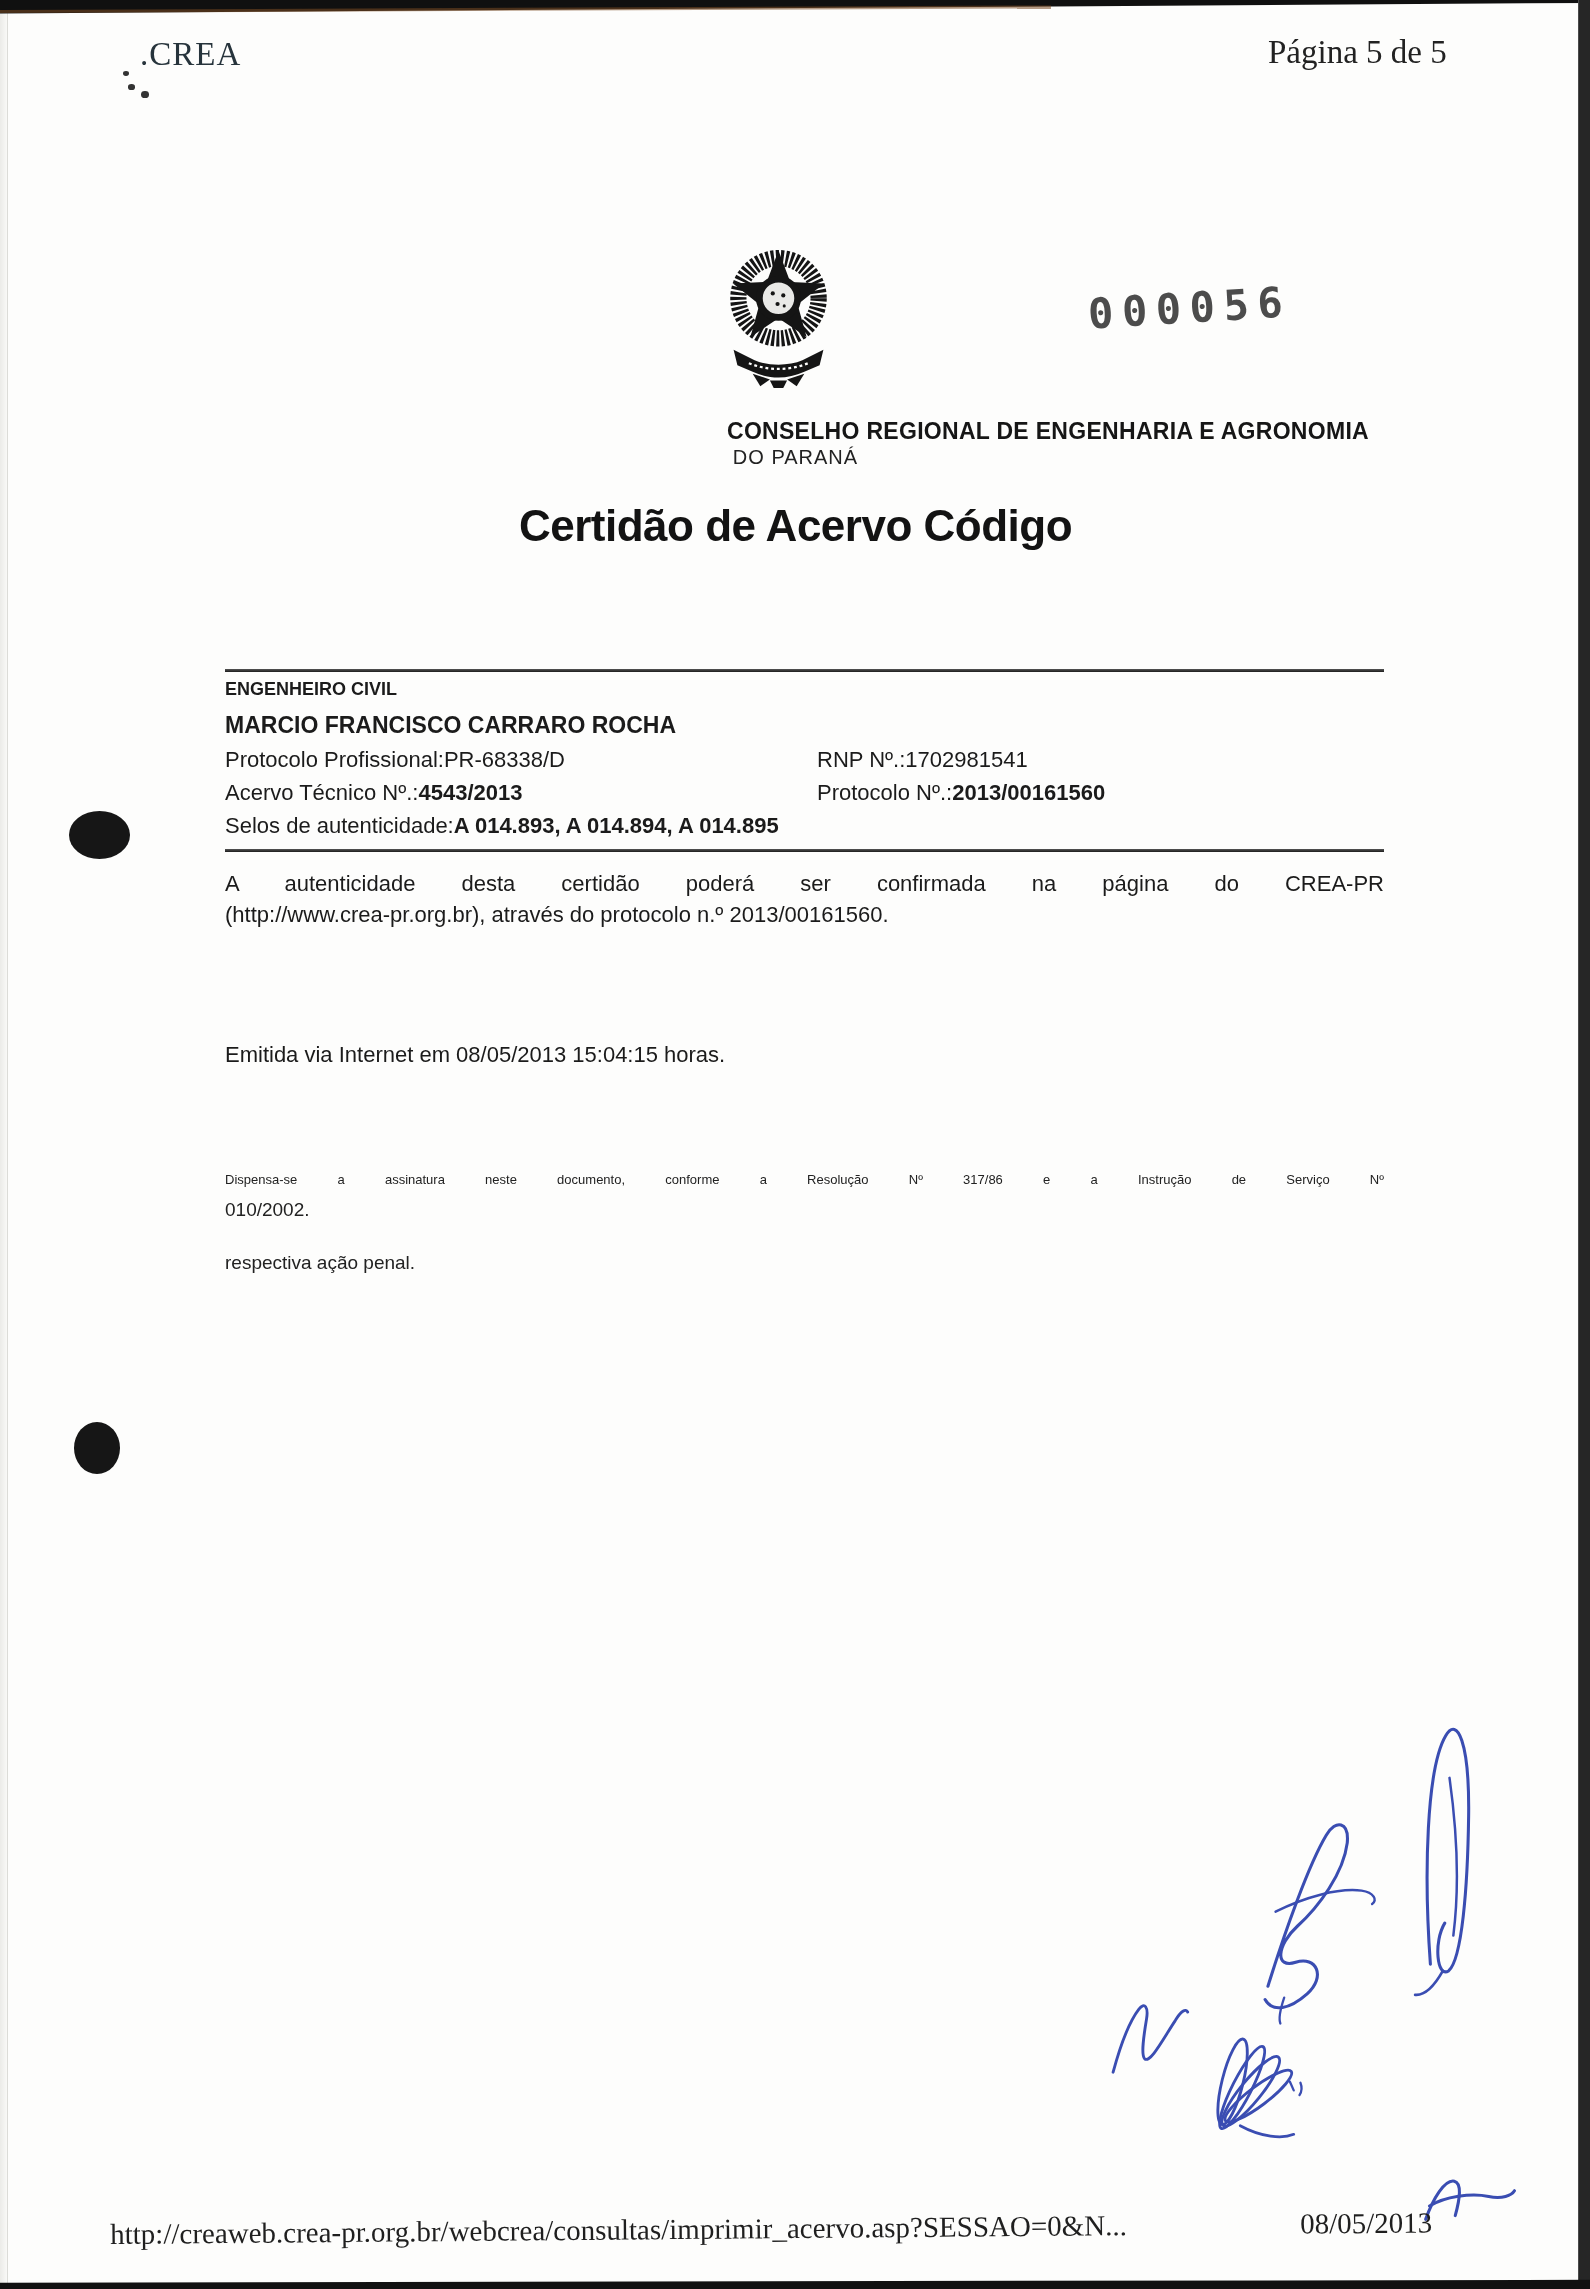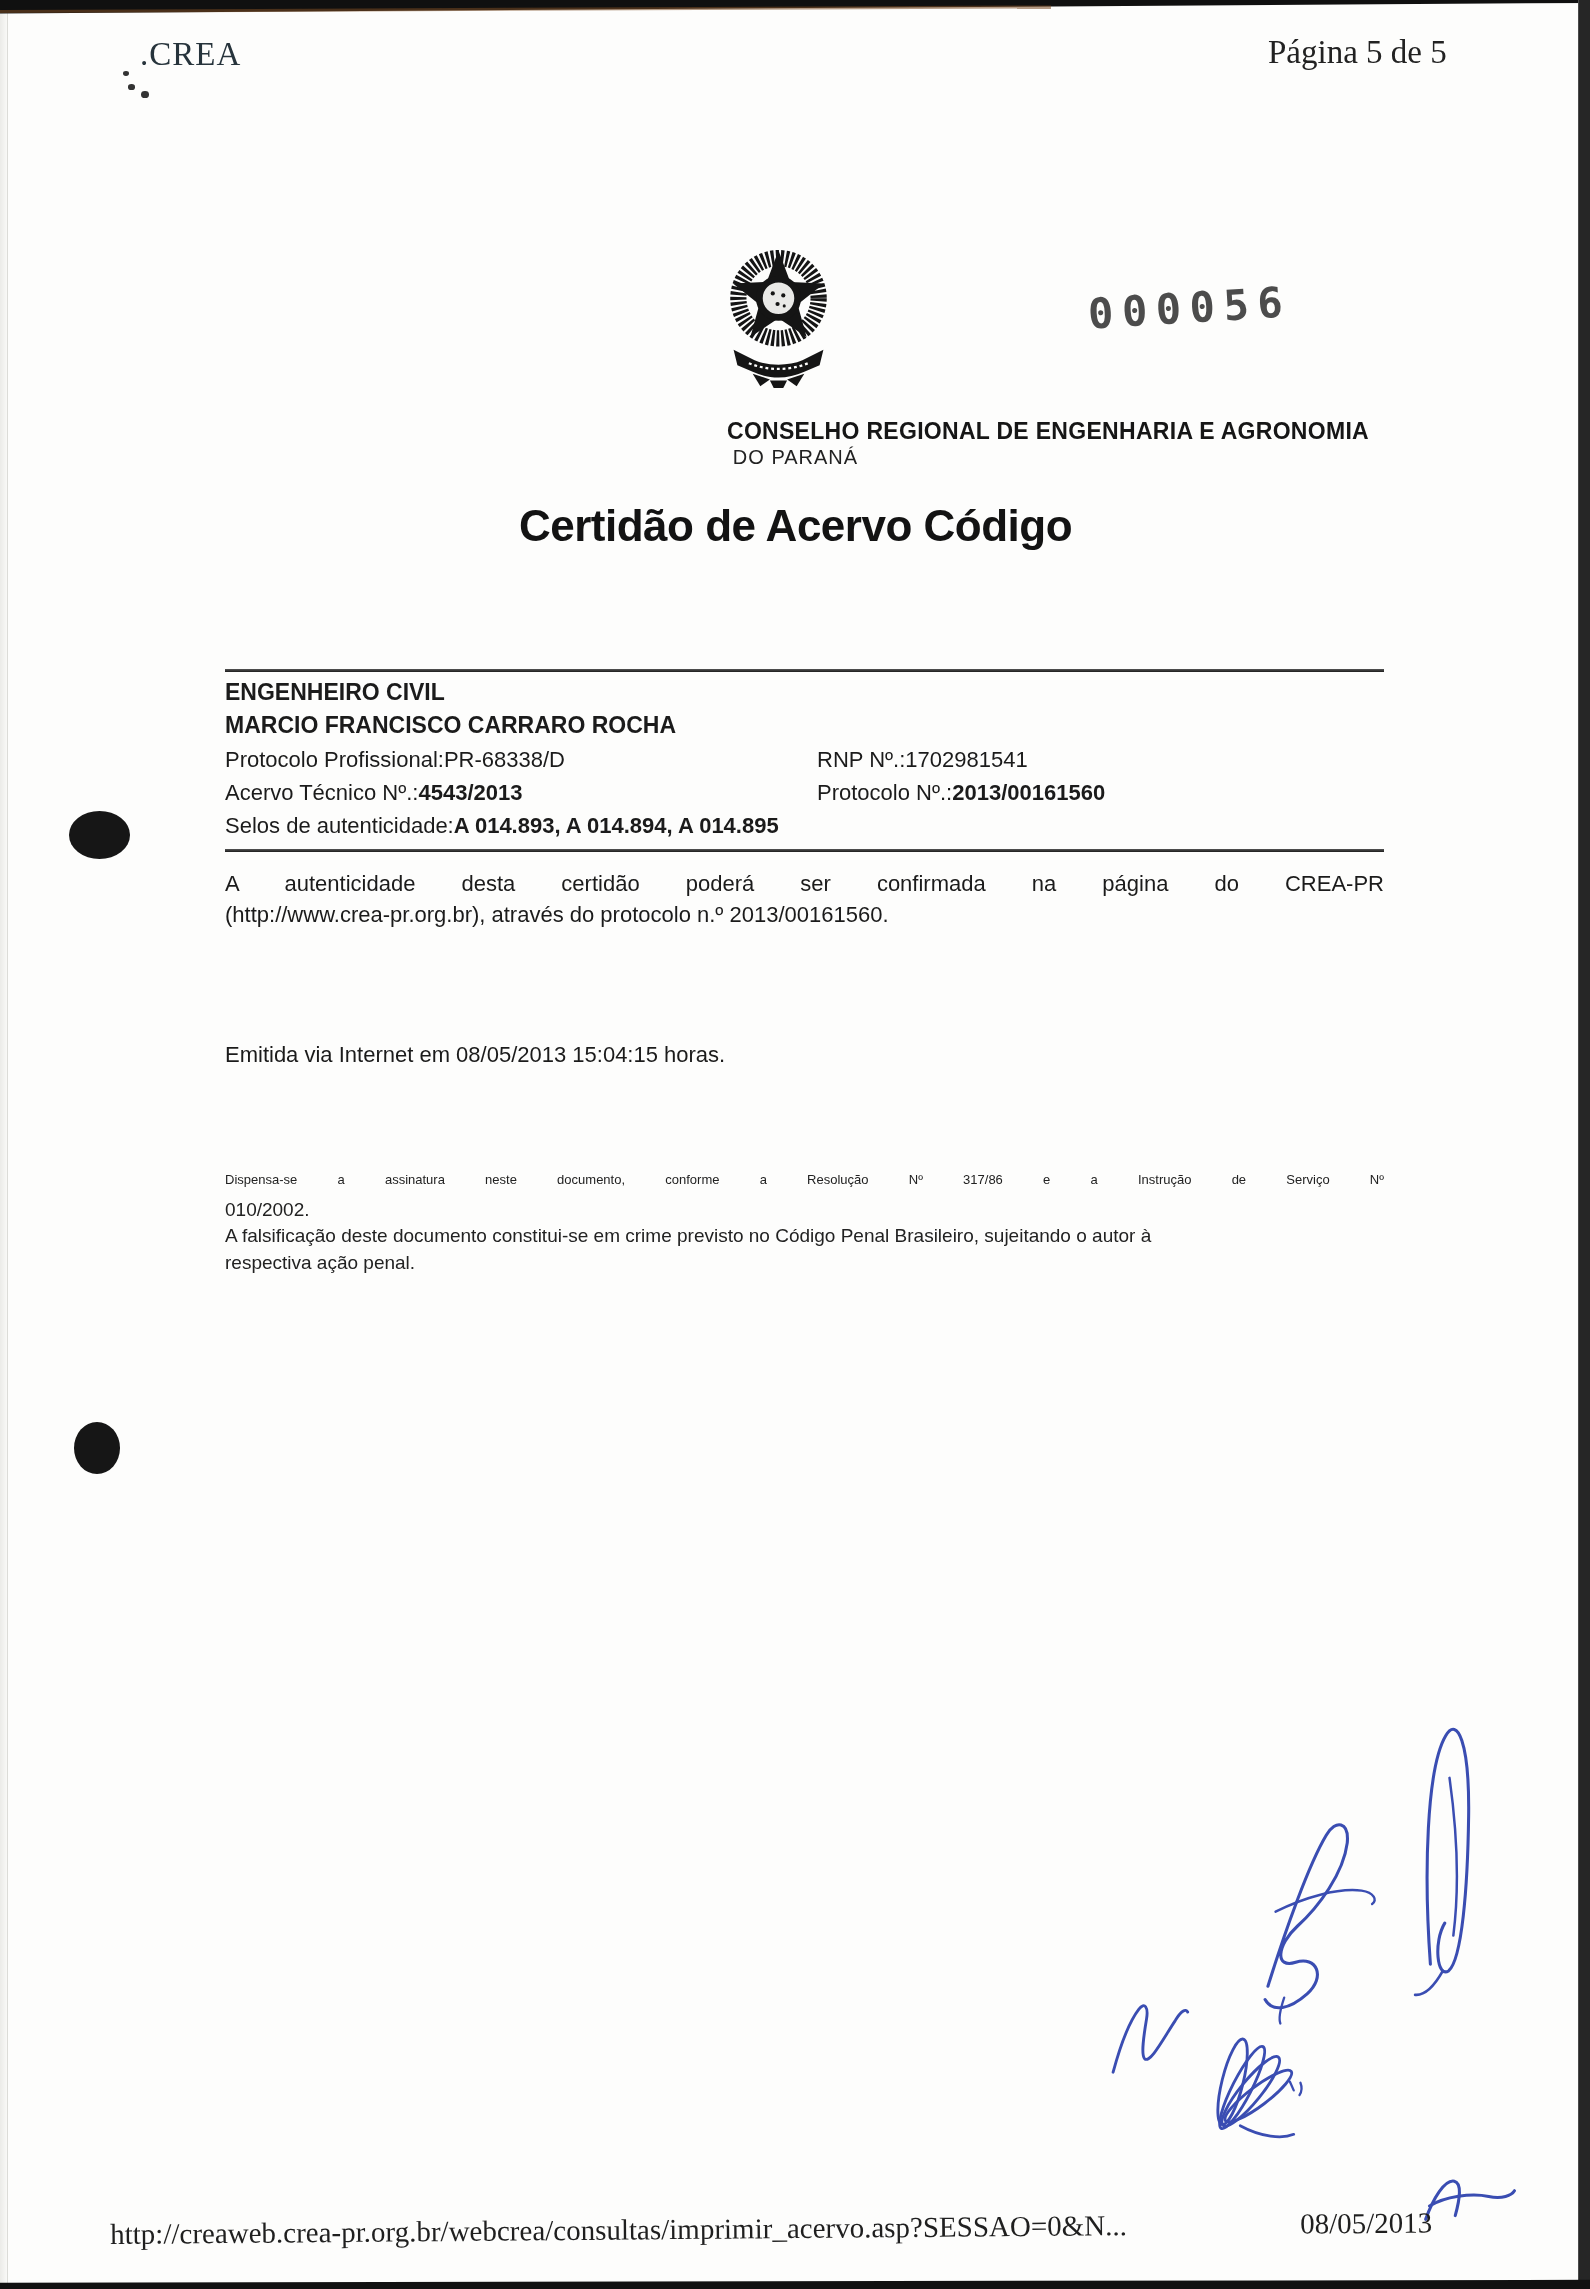--- a/index.html
+++ b/index.html
@@ -45,21 +45,21 @@
     font-size:20px;letter-spacing:1px;color:#222;}
   .doc-title{left:222px;top:501px;width:1147px;text-align:center;
     font-size:44px;font-weight:bold;letter-spacing:-0.5px;color:#131313;}
 
   .rule{left:225px;width:1159px;height:2.9px;
     background:linear-gradient(to bottom,#555,#1c1c1c);}
   .r1{top:669px;} .r2{top:849px;}
 
   .body-line{font-size:22px;white-space:nowrap;}
   .b{font-weight:bold;}
-  .role{left:225px;top:679px;font-weight:bold;font-size:23px;}
+  .role{left:225px;top:679px;font-weight:bold;font-size:18px;}
   .name{left:225px;top:712px;font-weight:bold;font-size:23px;}
   .col-l{left:225px;} .col-r{left:817px;}
   .row1{top:747px;} .row2{top:780px;} .row3{top:813px;}
 
   .just{left:225px;width:1159px;font-size:22px;
     text-align:justify;text-align-last:justify;white-space:normal;}
   .auth1{top:871px;}
   .auth2{left:225px;top:902px;font-size:22px;}
   .emit{left:225px;top:1042px;font-size:22px;}
 
@@ -131,21 +131,20 @@
 
   <div class="abs rule r2"></div>
 
   <div class="abs just auth1">A autenticidade desta certidão poderá ser confirmada na página do CREA-PR</div>
   <div class="abs auth2">(http://www.crea-pr.org.br), através do protocolo n.º 2013/00161560.</div>
 
   <div class="abs emit">Emitida via Internet em 08/05/2013 15:04:15 horas.</div>
 
   <div class="abs disc-just d1">Dispensa-se a assinatura neste documento, conforme a Resolução Nº 317/86 e a Instrução de Serviço Nº</div>
   <div class="abs disc d2">010/2002.</div>
-  <div class="abs disc d3">A falsificação deste documento constitui-se em crime previsto no Código Penal Brasileiro, sujeitando o autor à</div>
   <div class="abs disc d4">respectiva ação penal.</div>
 
   <div class="abs ink-dot" style="left:69px;top:811px;width:61px;height:48px;"></div>
   <div class="abs ink-dot" style="left:74px;top:1422px;width:46px;height:52px;"></div>
 
   <svg class="abs sig" width="539" height="574" viewBox="0 0 564 600">
 
     <path d="M397,295 C390,200 393,90 413,56 C425,35 438,62 437,140 C436,215 430,290 416,302 C404,310 400,272 412,252" stroke-width="3.2"></path>
     <path d="M417,100 C424,150 428,210 421,265" stroke-width="2.6"></path>
     <path d="M410,302 C401,318 391,328 381,327" stroke-width="2.8"></path>

